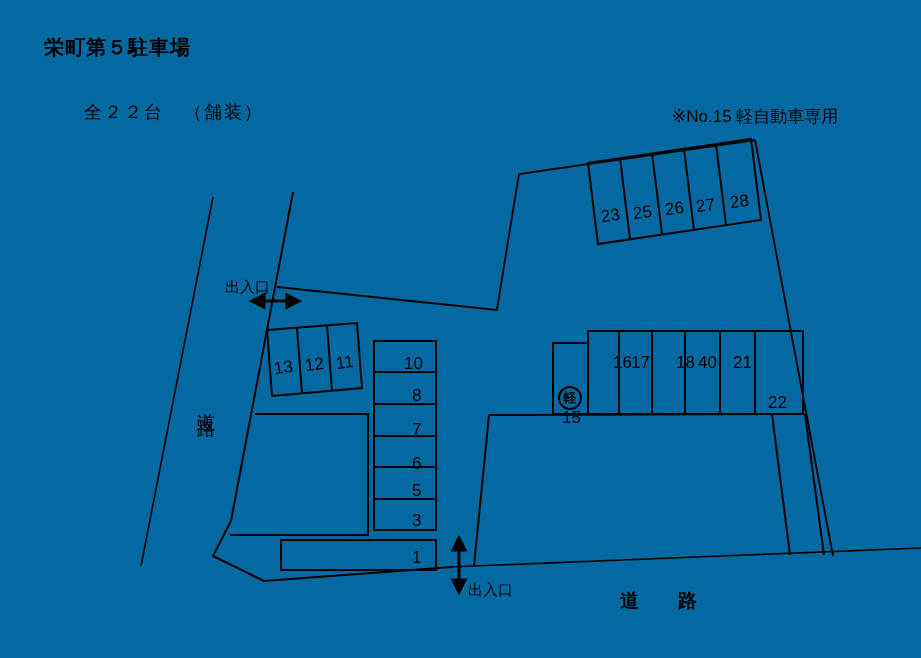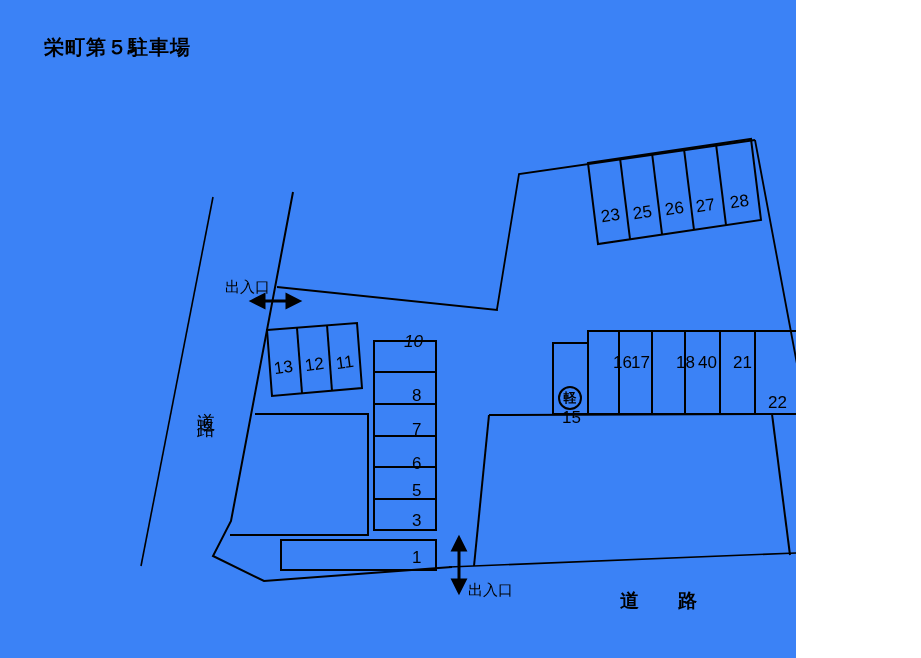--- a/index.html
+++ b/index.html
@@ -2,23 +2,23 @@
 <html><head>
 <meta charset="utf-8">
 <style>
   html, body {
     margin: 0;
     padding: 0;
     background: #ffffff;
   }
   #page {
     position: relative;
-    width: 796px;
+    width: 921px;
     height: 658px;
-    background: #3b82f6;
+    background: #0369a1;
     font-family: "Liberation Sans", "DejaVu Sans", sans-serif;
     color: #000000;
     overflow: hidden;
   }
   #map-svg {
     position: absolute;
     left: 0;
     top: 0;
     width: 921px;
     height: 658px;
@@ -177,37 +177,39 @@
       <polygon points="299,301 287,295 287,307"></polygon>
 
       <line x1="459" y1="545" x2="459" y2="585"></line>
       <polygon points="459,538 453,550 465,550"></polygon>
       <polygon points="459,592 453,580 465,580"></polygon>
     </g>
 
   </svg>
 
   <div class="txt" id="title">栄町第５駐車場</div>
+  <div class="txt" id="subtitle">全２２台　（舗装）</div>
+  <div class="txt" id="note">※No.15 軽自動車専用</div>
 
   <div class="txt" id="road-left">道路</div>
   <div class="txt" id="road-bottom">道　路</div>
 
   <div class="txt" id="gate-top-label">出入口</div>
   <div class="txt" id="gate-bottom-label">出入口</div>
 
   <div id="stall-labels">
       <div class="stall-label" style="left: 601px; top: 206px; transform: rotate(-8deg);">23</div>
       <div class="stall-label" style="left: 633px; top: 203px; transform: rotate(-8deg);">25</div>
       <div class="stall-label" style="left: 665px; top: 199px; transform: rotate(-8deg);">26</div>
       <div class="stall-label" style="left: 696px; top: 196px; transform: rotate(-8deg);">27</div>
       <div class="stall-label" style="left: 730px; top: 192px; transform: rotate(-8deg);">28</div>
       <div class="stall-label" style="left: 274px; top: 358px; transform: rotate(-8deg);">13</div>
       <div class="stall-label" style="left: 305px; top: 355px; transform: rotate(-8deg);">12</div>
       <div class="stall-label" style="left: 336px; top: 353px; transform: rotate(-8deg);">11</div>
-      <div class="stall-label" style="left: 404px; top: 332px; font-style: italic;">10</div>
+      <div class="stall-label" style="left: 404px; top: 354px;">10</div>
       <div class="stall-label" style="left: 412px; top: 386px;">8</div>
       <div class="stall-label" style="left: 412px; top: 420px;">7</div>
       <div class="stall-label" style="left: 412px; top: 454px;">6</div>
       <div class="stall-label" style="left: 412px; top: 481px;">5</div>
       <div class="stall-label" style="left: 412px; top: 511px;">3</div>
       <div class="stall-label" style="left: 412px; top: 548px;">1</div>
       <div class="stall-label" style="left: 562px; top: 360px; margin-top: 48px;">15</div>
       <div class="kei-badge" style="left: 558px; top: 386px;">軽</div>
       <div class="stall-label" style="left: 597px; top: 353px; margin-left: 16px;">16</div>
       <div class="stall-label" style="left: 631px; top: 353px;">17</div>

